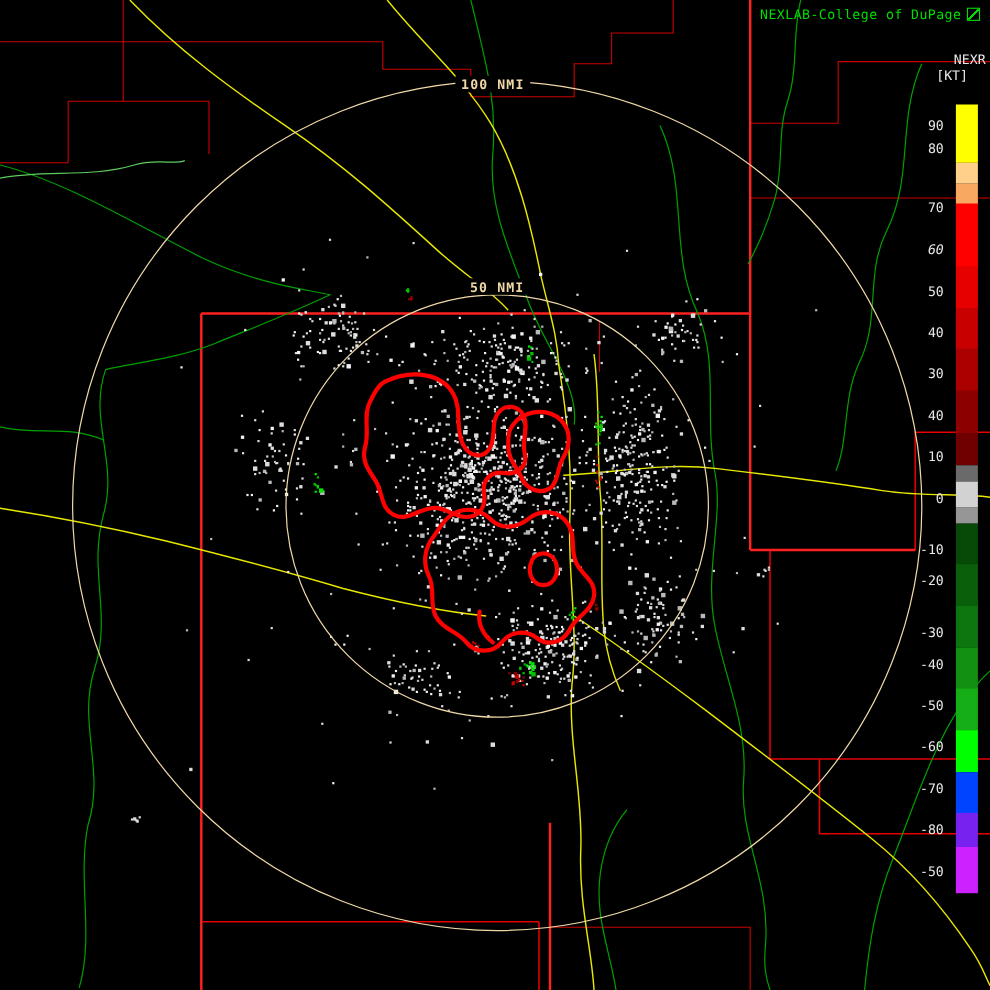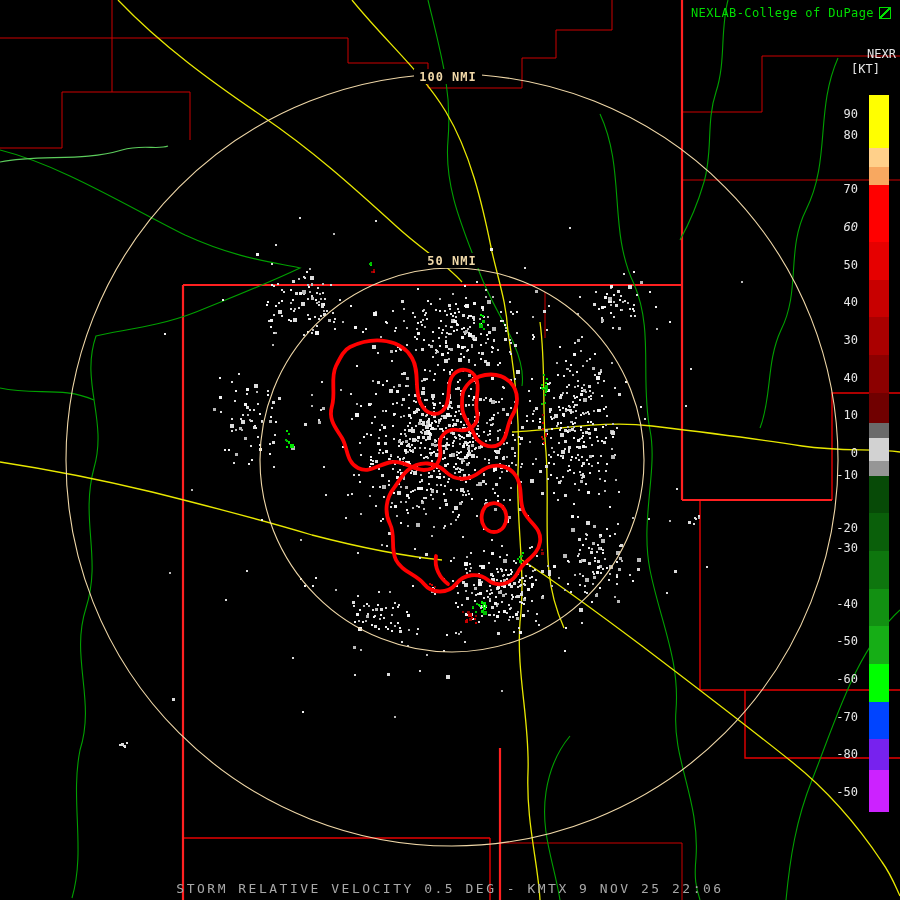--- a/index.html
+++ b/index.html
@@ -1974,26 +1974,25 @@
       <div class="cb-tick" style="top: 18.8421px;">90</div>
       <div class="cb-tick" style="top: 40px;">80</div>
       <div class="cb-tick" style="top: 94.2105px;">70</div>
       <div class="cb-tick" style="top: 131.895px; font-style: italic;">60</div>
       <div class="cb-tick" style="top: 169.579px;">50</div>
       <div class="cb-tick" style="top: 207.263px;">40</div>
       <div class="cb-tick" style="top: 244.947px;">30</div>
       <div class="cb-tick" style="top: 282.632px;">40</div>
       <div class="cb-tick" style="top: 320.316px;">10</div>
       <div class="cb-tick" style="top: 358px;">0</div>
-      <div class="cb-tick" style="top: 380px;">-10</div>
+      <div class="cb-tick" style="top: 405px;">-10</div>
       <div class="cb-tick" style="top: 433.368px;">-20</div>
-      <div class="cb-tick" style="top: 453px;">-30</div>
+      <div class="cb-tick" style="top: 480px;">-30</div>
       <div class="cb-tick" style="top: 508.737px;">-40</div>
       <div class="cb-tick" style="top: 546.421px;">-50</div>
       <div class="cb-tick" style="top: 584.105px;">-60</div>
       <div class="cb-tick" style="top: 621.789px; text-align: center;">-70</div>
       <div class="cb-tick" style="top: 659.474px; text-align: center;">-80</div>
       <div class="cb-tick" style="top: 697.158px;">-50</div>
     </div>
 
-  <div class="caption">STORM RELATIVE VELOCITY 0.5 DEG - KMTX 9 NOV 25 22:06</div>
 
 </div>
 
 </body></html>

